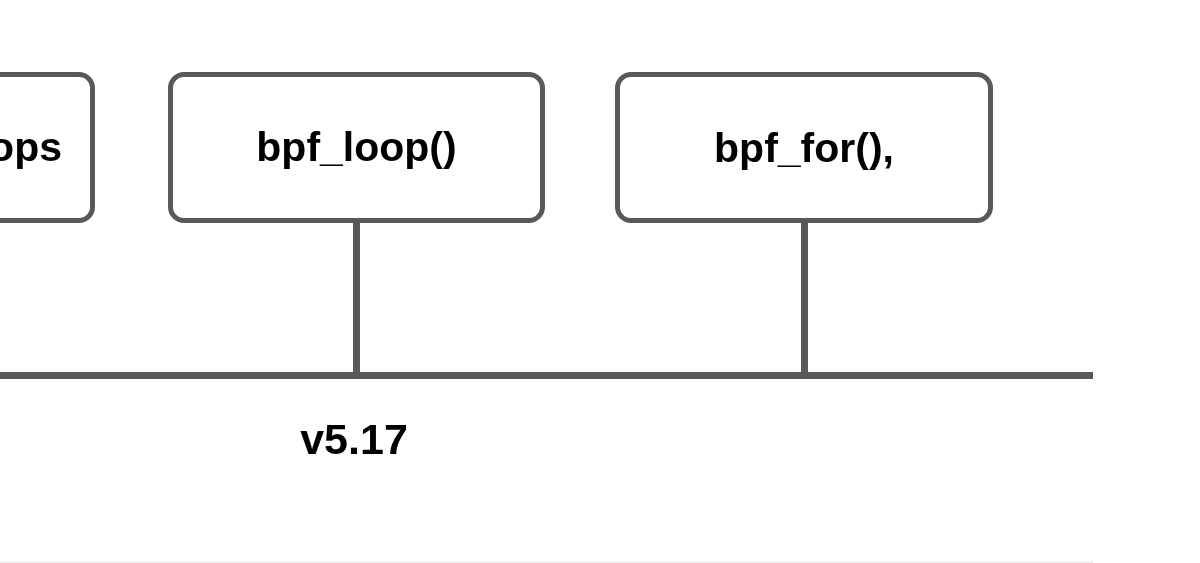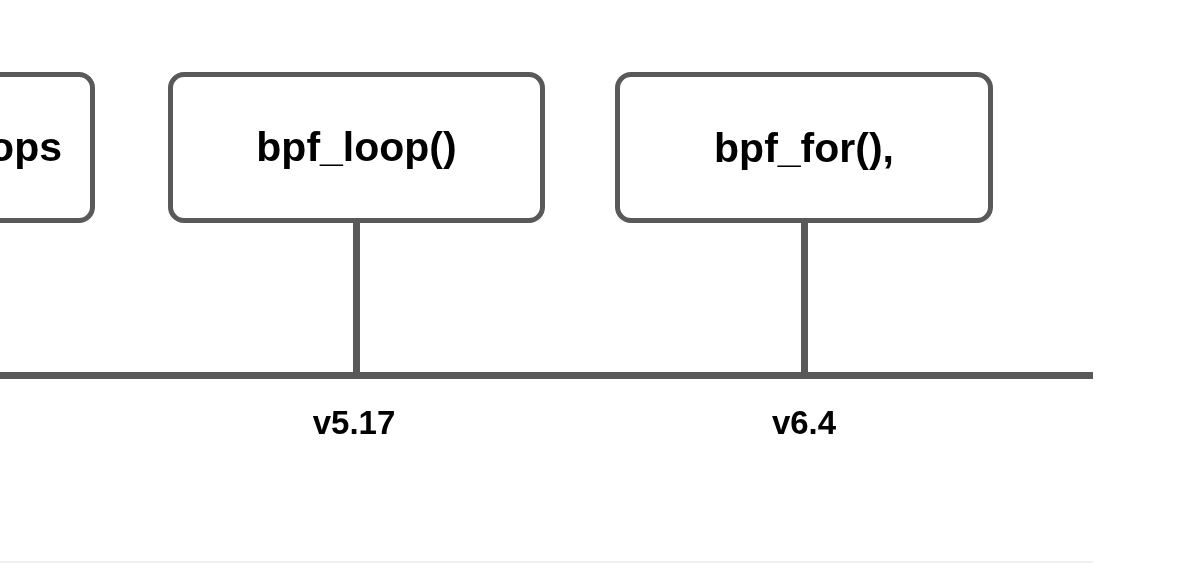--- a/index.html
+++ b/index.html
@@ -61,24 +61,24 @@
   .axis-arrowhead {
     position: absolute;
     left: 1100px; top: 360px;
     width: 0; height: 0;
     border-top: 15px solid transparent;
     border-bottom: 15px solid transparent;
     border-left: 43px solid var(--stroke);
   }
   .version-label {
     position: absolute;
-    top: 406px;
+    top: 418px;
     transform: translateX(-50%);
     font-weight: bold;
-    font-size: 33px;
+    font-size: 43px;
     line-height: 1;
     color: var(--text);
     white-space: nowrap;
   }
   .version-label.l1 { left: 354px; }
   .version-label.l2 { left: 804px; }
   .bottom-edge {
     position: absolute;
     left: 0; top: 561px;
     width: 1200px; height: 2px;
@@ -103,17 +103,16 @@
   <div class="event-box middle">
     <span>bpf_loop()</span>
   </div>
 
   <div class="event-box right">
     <span>bpf_for(),</span>
   </div>
 
   <div class="version-label l1">v5.17</div>
 
-  <div class="version-label l2">v6.4</div>
 
   <div class="bottom-edge"></div>
 
 </div>
 
 </body></html>

